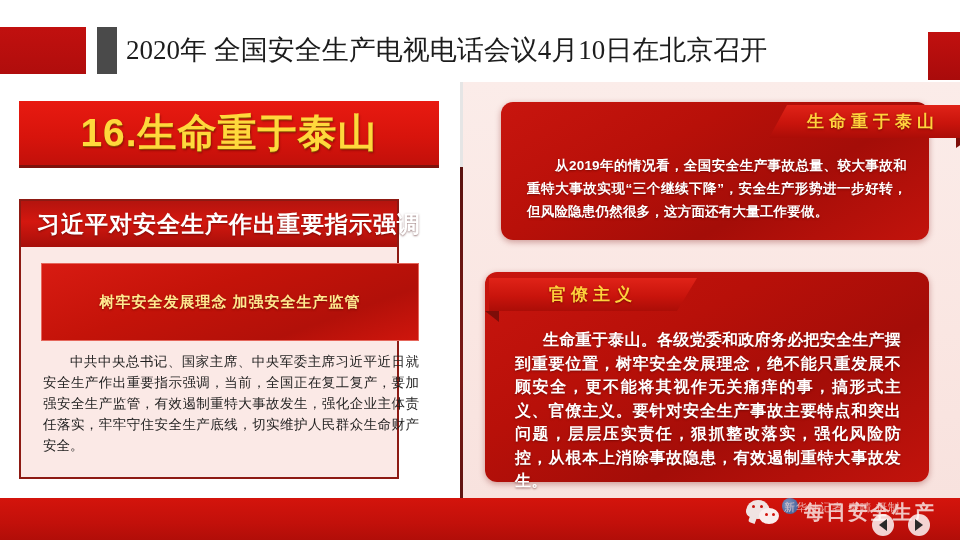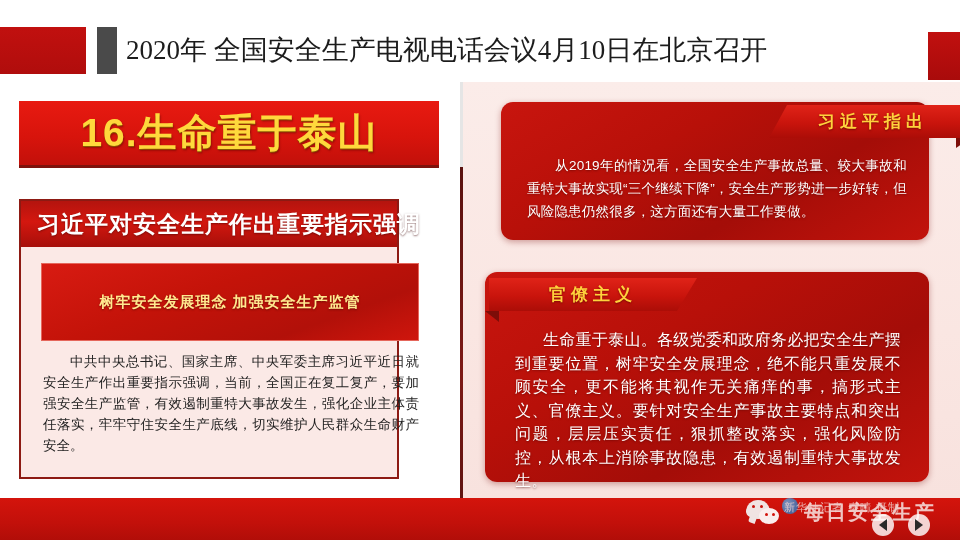--- a/index.html
+++ b/index.html
@@ -79,21 +79,21 @@
   .ribbon-a{left:268px;top:3px;width:208px;
     clip-path:polygon(18px 0,100% 0,100% 100%,0 100%);}
   .ribbon-a-tail{position:absolute;left:455px;top:36px;width:14px;height:10px;
     background:#7d0d08;clip-path:polygon(0 0,100% 0,0 100%);}
   
   .ribbon-b{left:4px;top:6px;width:208px;
     clip-path:polygon(0 0,100% 0,calc(100% - 20px) 100%,0 100%);}
   .ribbon-b-tail{position:absolute;left:0px;top:39px;width:14px;height:11px;
     background:#7d0d08;clip-path:polygon(100% 0,100% 100%,0 0);}
 
-  .rtext{position:absolute;color:#ffffff;font-weight:normal;text-align:justify;
+  .rtext{position:absolute;color:#ffffff;font-weight:bold;text-align:justify;
     text-indent:28px;letter-spacing:0.2px;text-shadow:0 1px 2px rgba(70,0,0,.5);}
   .rtext-1{left:26px;top:52px;width:380px;font-size:13.5px;line-height:23px;}
   .rtext-2{left:30px;top:56px;width:386px;font-size:16px;line-height:23.5px;}
 
   
   .footer{position:absolute;left:0;top:498px;width:960px;height:42px;
     background:linear-gradient(180deg,#d4140c 0%,#c2100a 60%,#b10d08 100%);}
   .wm{position:absolute;left:746px;top:478px;width:210px;height:48px;
     display:flex;align-items:flex-end;gap:24px;}
   .wm-wechat{position:relative;width:34px;height:26px;flex:0 0 auto;opacity:.93;}
@@ -150,21 +150,21 @@
         </div>
 
         <div class="left-body">中共中央总书记、国家主席、中央军委主席习近平近日就安全生产作出重要指示强调，当前，全国正在复工复产，要加强安全生产监管，有效遏制重特大事故发生，强化企业主体责任落实，牢牢守住安全生产底线，切实维护人民群众生命财产安全。</div>
       </div>
     </div>
 
     <div class="right-col">
 
       <div class="rcard rcard-1">
         <div class="ribbon ribbon-a">
-          <span>习近平指出</span>
+          <span>生命重于泰山</span>
         </div>
         <div class="ribbon-a-tail"></div>
         <div class="rtext rtext-1">从2019年的情况看，全国安全生产事故总量、较大事故和重特大事故实现“三个继续下降”，安全生产形势进一步好转，但风险隐患仍然很多，这方面还有大量工作要做。</div>
       </div>
 
       <div class="rcard rcard-2">
         <div class="ribbon ribbon-b">
           <span>官僚主义</span>
         </div>
         <div class="ribbon-b-tail"></div>

